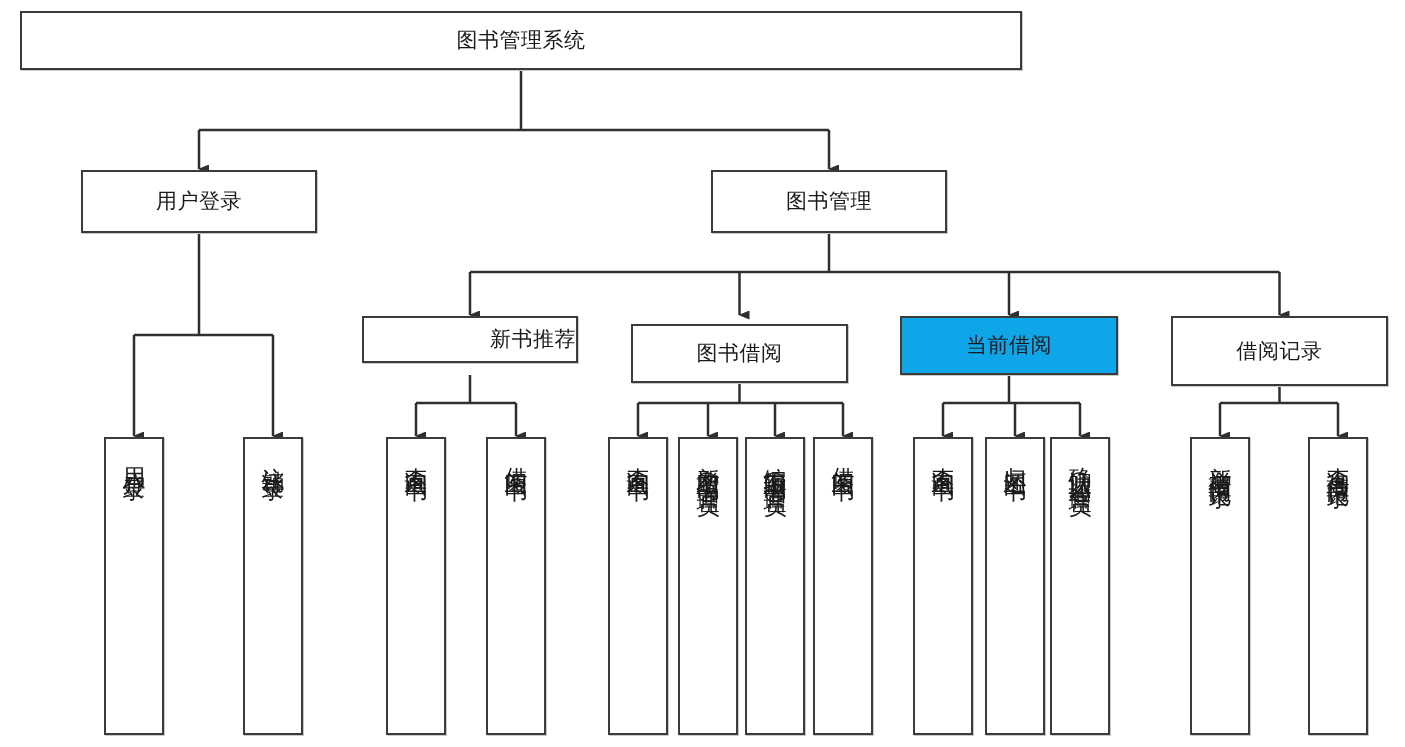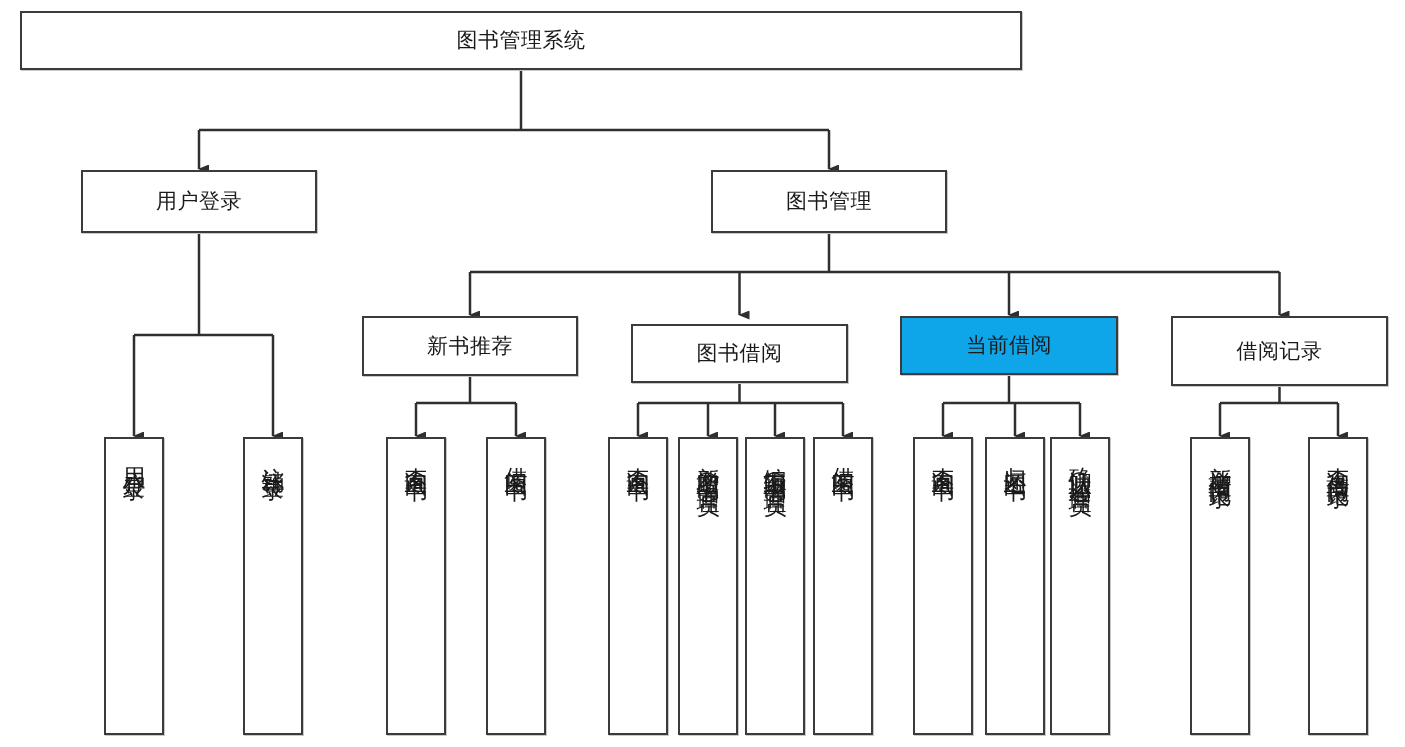--- a/index.html
+++ b/index.html
@@ -100,21 +100,21 @@
   <div id="nodes-layer">
       <div class="node-box horiz" style="left: 20px; top: 11px; width: 1002px; height: 59px; border-color: rgb(59, 59, 59); background: rgb(255, 255, 255);">
         <span class="node-label" style="color: rgb(26, 26, 26);">图书管理系统</span>
       </div>
       <div class="node-box horiz" style="left: 81px; top: 170px; width: 236px; height: 63px; border-color: rgb(59, 59, 59); background: rgb(255, 255, 255);">
         <span class="node-label" style="color: rgb(26, 26, 26);">用户登录</span>
       </div>
       <div class="node-box horiz" style="left: 711px; top: 170px; width: 236px; height: 63px; border-color: rgb(59, 59, 59); background: rgb(255, 255, 255);">
         <span class="node-label" style="color: rgb(26, 26, 26);">图书管理</span>
       </div>
-      <div class="node-box horiz" style="left: 362px; top: 316px; width: 216px; height: 60px; border-color: rgb(59, 59, 59); background: rgb(255, 255, 255);">
+      <div class="node-box horiz" style="left: 362px; top: 316px; width: 216px; height: 47px; border-color: rgb(59, 59, 59); background: rgb(255, 255, 255); justify-content: flex-end;">
         <span class="node-label" style="color: rgb(26, 26, 26);">新书推荐</span>
       </div>
       <div class="node-box horiz" style="left: 631px; top: 324px; width: 217px; height: 59px; border-color: rgb(59, 59, 59); background: rgb(255, 255, 255);">
         <span class="node-label" style="color: rgb(26, 26, 26);">图书借阅</span>
       </div>
       <div class="node-box horiz" style="left: 900px; top: 316px; width: 218px; height: 59px; border-color: rgb(59, 59, 59); background: #0ea5e9;">
         <span class="node-label" style="color: rgb(26, 26, 26);">当前借阅</span>
       </div>
       <div class="node-box horiz" style="left: 1171px; top: 316px; width: 217px; height: 70px; border-color: rgb(59, 59, 59); background: rgb(255, 255, 255);">
         <span class="node-label" style="color: rgb(26, 26, 26);">借阅记录</span>

